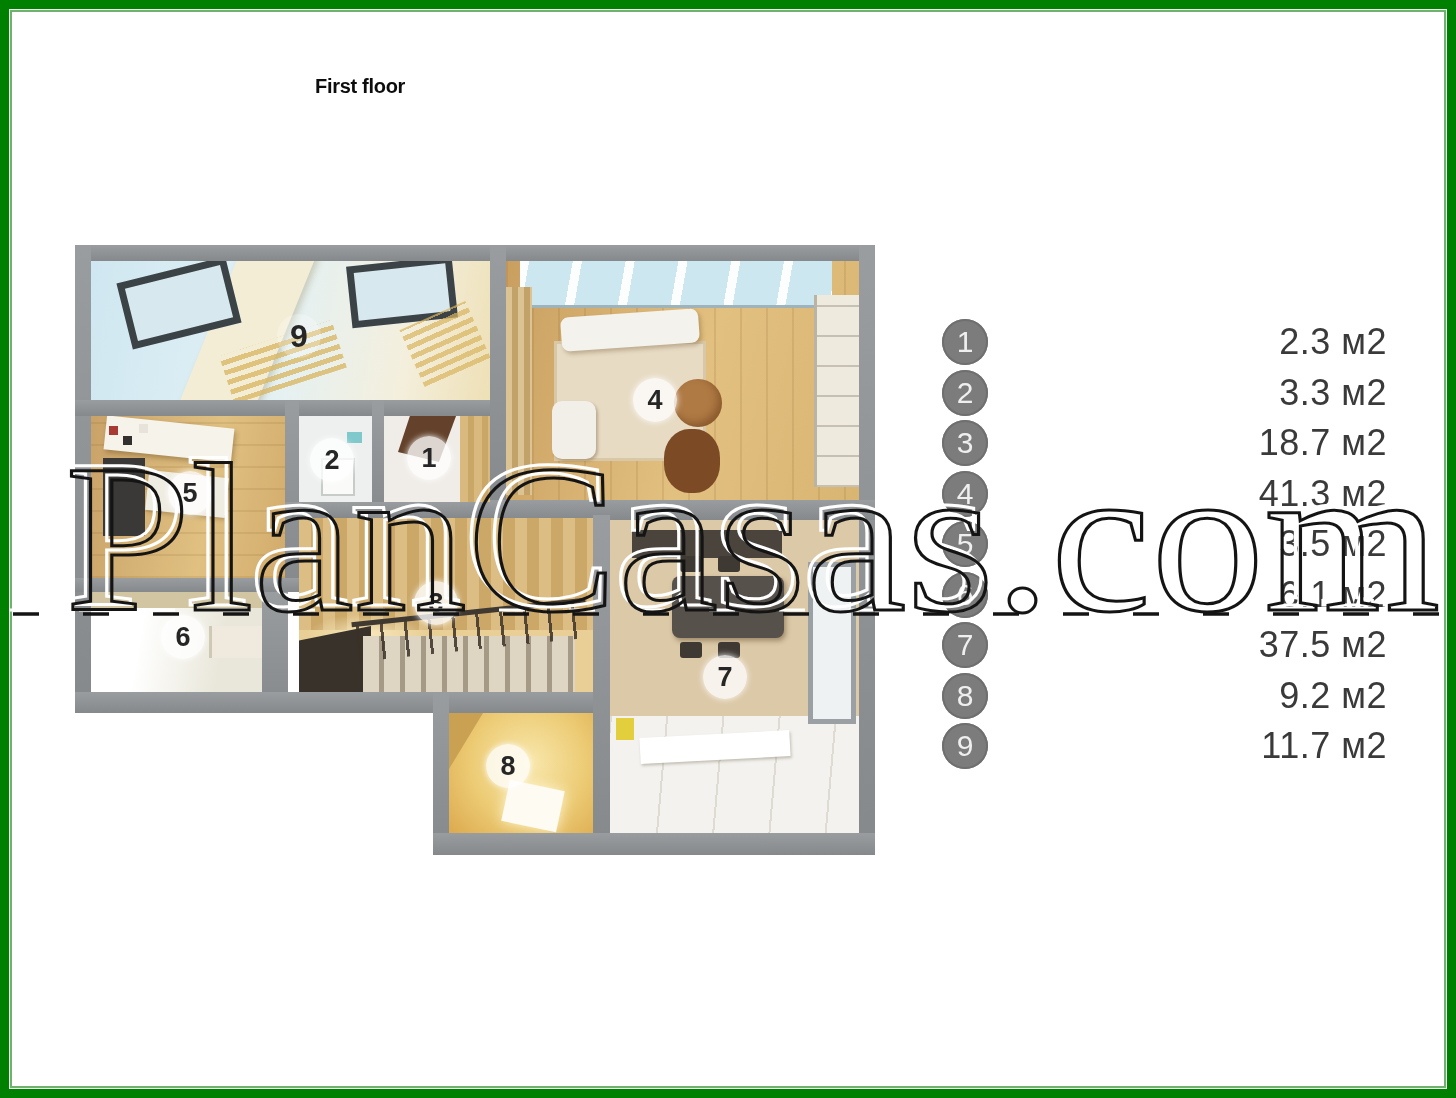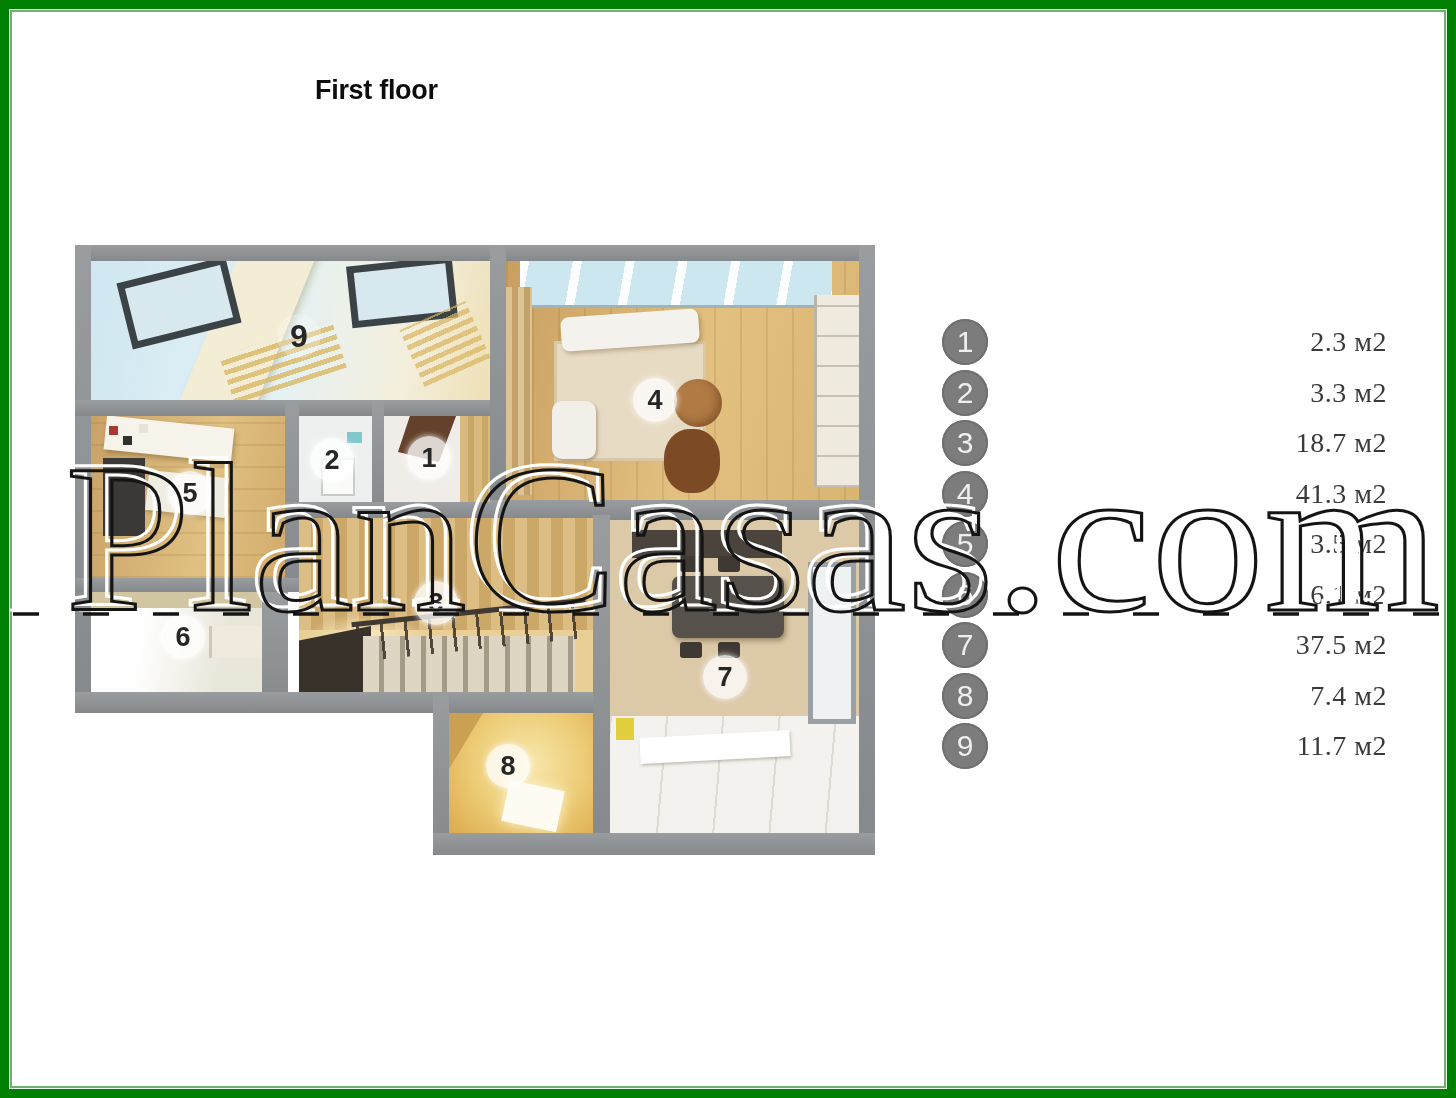--- a/index.html
+++ b/index.html
@@ -8,21 +8,21 @@
     width:1456px;height:1098px;
     box-sizing:border-box;
     background:#ffffff;
     border:9px solid #008000;
     box-shadow: inset 0 0 0 1px #eaffea, inset 0 0 0 3px rgba(0,110,0,.55);
     overflow:hidden;
     font-family:"Liberation Sans", sans-serif;
   }
   .page-title{
     position:absolute;left:306px;top:66px;
-    font-size:27px;font-weight:700;color:#0d0d0d;
+    font-size:20px;font-weight:700;color:#0d0d0d;
     letter-spacing:-0.3px;
   }
   
   .plan{position:absolute;left:66px;top:236px;width:800px;height:610px;}
   .wall{position:absolute;background:linear-gradient(#999da0,#85898c);}
   .room{position:absolute;overflow:hidden;}
   .badge{
     position:absolute;width:44px;height:44px;border-radius:50%;
     background:rgba(255,255,255,.78);
     display:flex;align-items:center;justify-content:center;
@@ -92,21 +92,21 @@
   .r8-corner{left:0;top:0;width:34px;height:56px;background:#caa152;clip-path:polygon(0 0,100% 0,0 100%);}
   
   .legend{position:absolute;left:933px;top:310px;width:445px;display:flex;flex-direction:column;gap:4.5px;}
   .legend-row{height:46px;display:flex;align-items:center;justify-content:space-between;}
   .lnum{
     width:46px;height:46px;border-radius:50%;
     background:#7c7c7c;box-shadow:inset 0 0 0 2px #6f6f6f;
     color:rgba(255,255,255,.88);font-size:30px;font-weight:400;
     display:flex;align-items:center;justify-content:center;
   }
-  .larea{font-size:28px;color:#3a3a3a;letter-spacing:0.5px;font-family:Liberation Serif, serif;}
+  .larea{font-size:36px;color:#3a3a3a;letter-spacing:0.5px;}
   
   .watermark{position:absolute;left:0;top:0;width:1456px;height:1098px;pointer-events:none;}
 </style>
 </head>
 <body>
 
 <div class="screen">
 
   <div class="page-title">First floor</div>
 
@@ -237,21 +237,21 @@
     <div class="legend-row">
       <span class="lnum">6</span>
       <span class="larea">6.1 м2</span>
     </div>
     <div class="legend-row">
       <span class="lnum">7</span>
       <span class="larea">37.5 м2</span>
     </div>
     <div class="legend-row">
       <span class="lnum">8</span>
-      <span class="larea">7.4 м2</span>
+      <span class="larea">9.2 м2</span>
     </div>
     <div class="legend-row">
       <span class="lnum">9</span>
       <span class="larea">11.7 м2</span>
     </div>
   </div>
 
   <svg class="watermark" viewBox="0 0 1456 1098" xmlns="http://www.w3.org/2000/svg">
     <line x1="0" y1="601" x2="1456" y2="601" stroke="#ffffff" stroke-width="3" stroke-dasharray="26 44"></line>
     <line x1="4" y1="605" x2="1456" y2="605" stroke="#141414" stroke-width="3.5" stroke-dasharray="26 44"></line>

